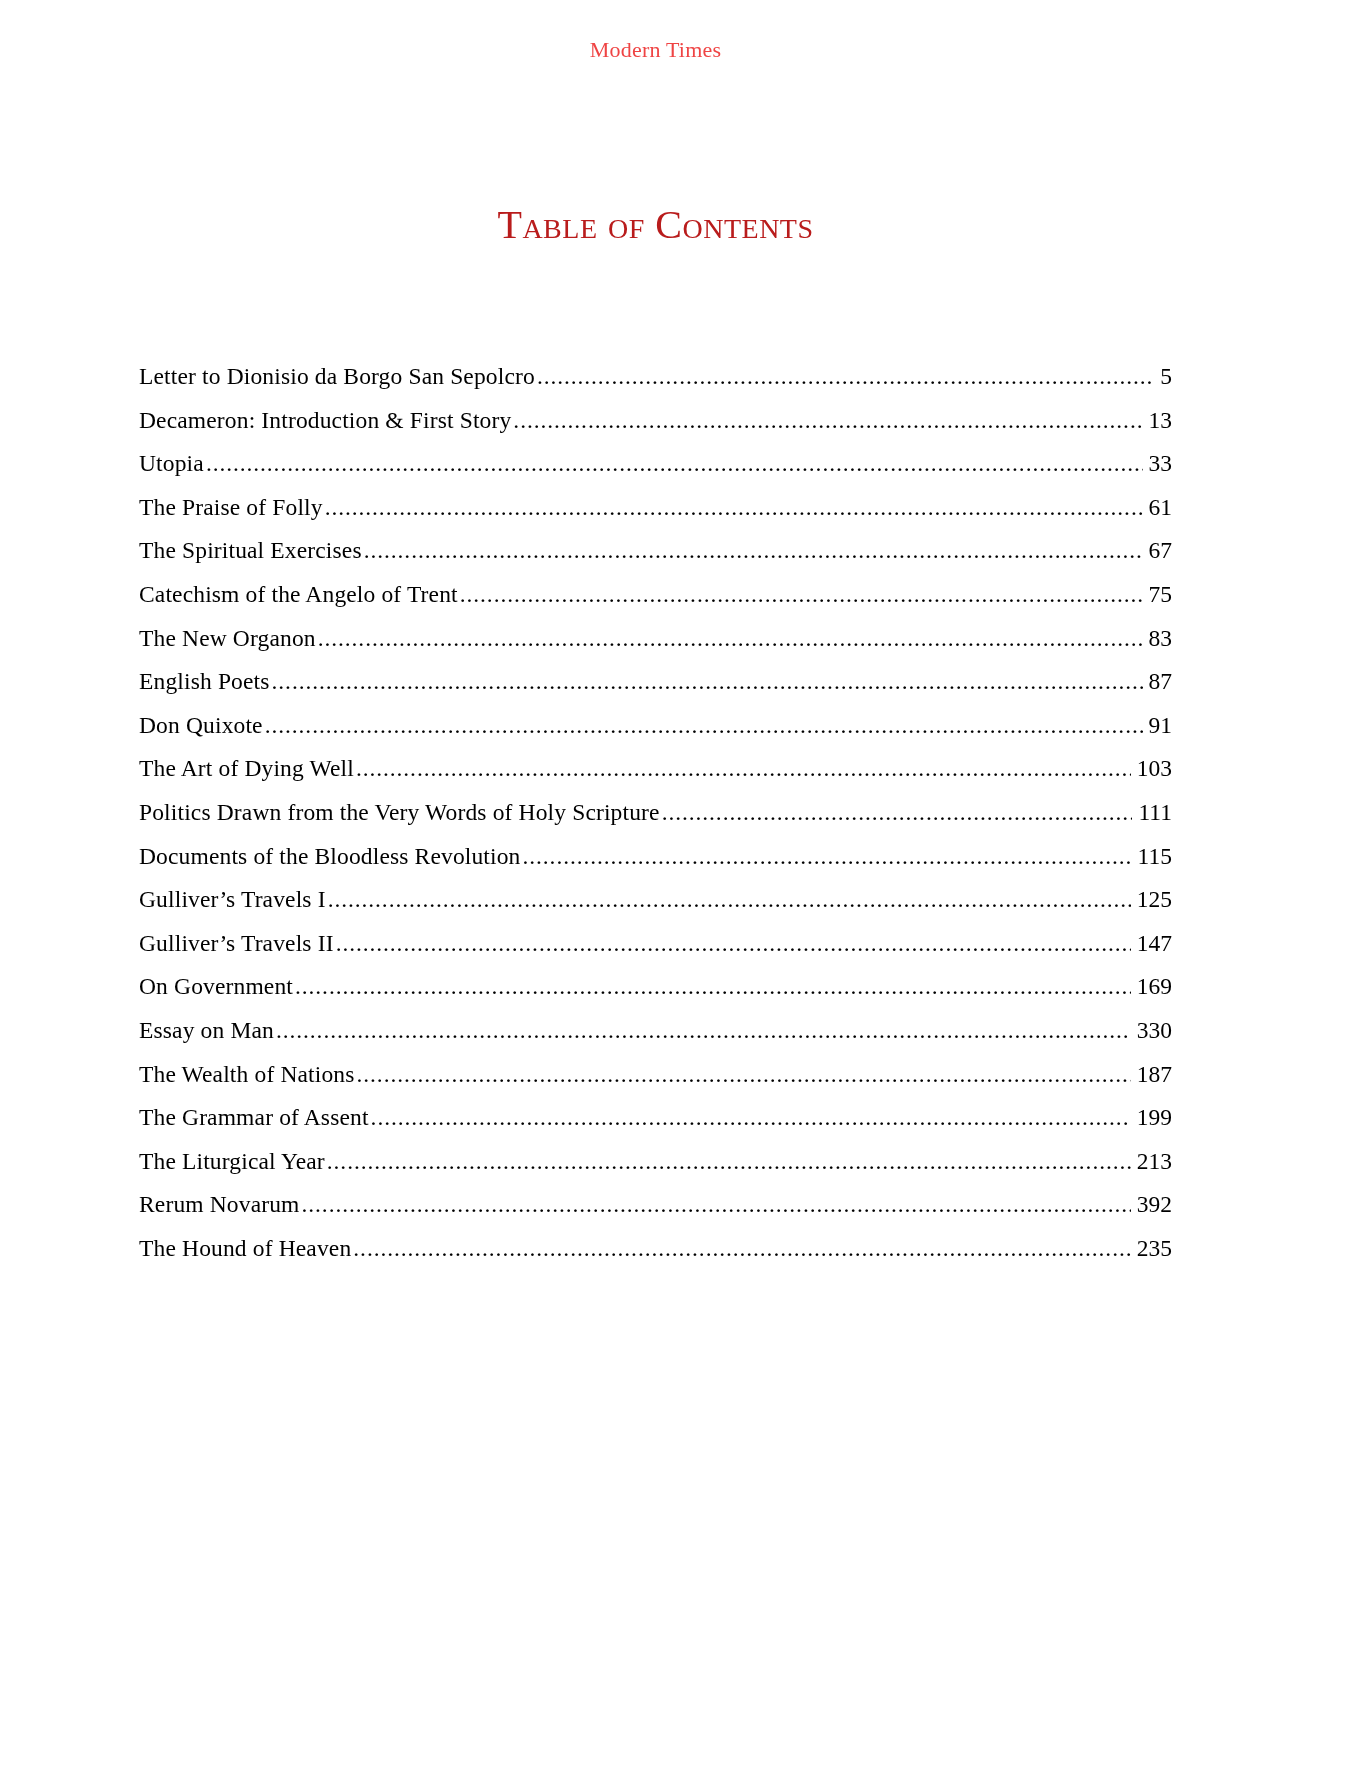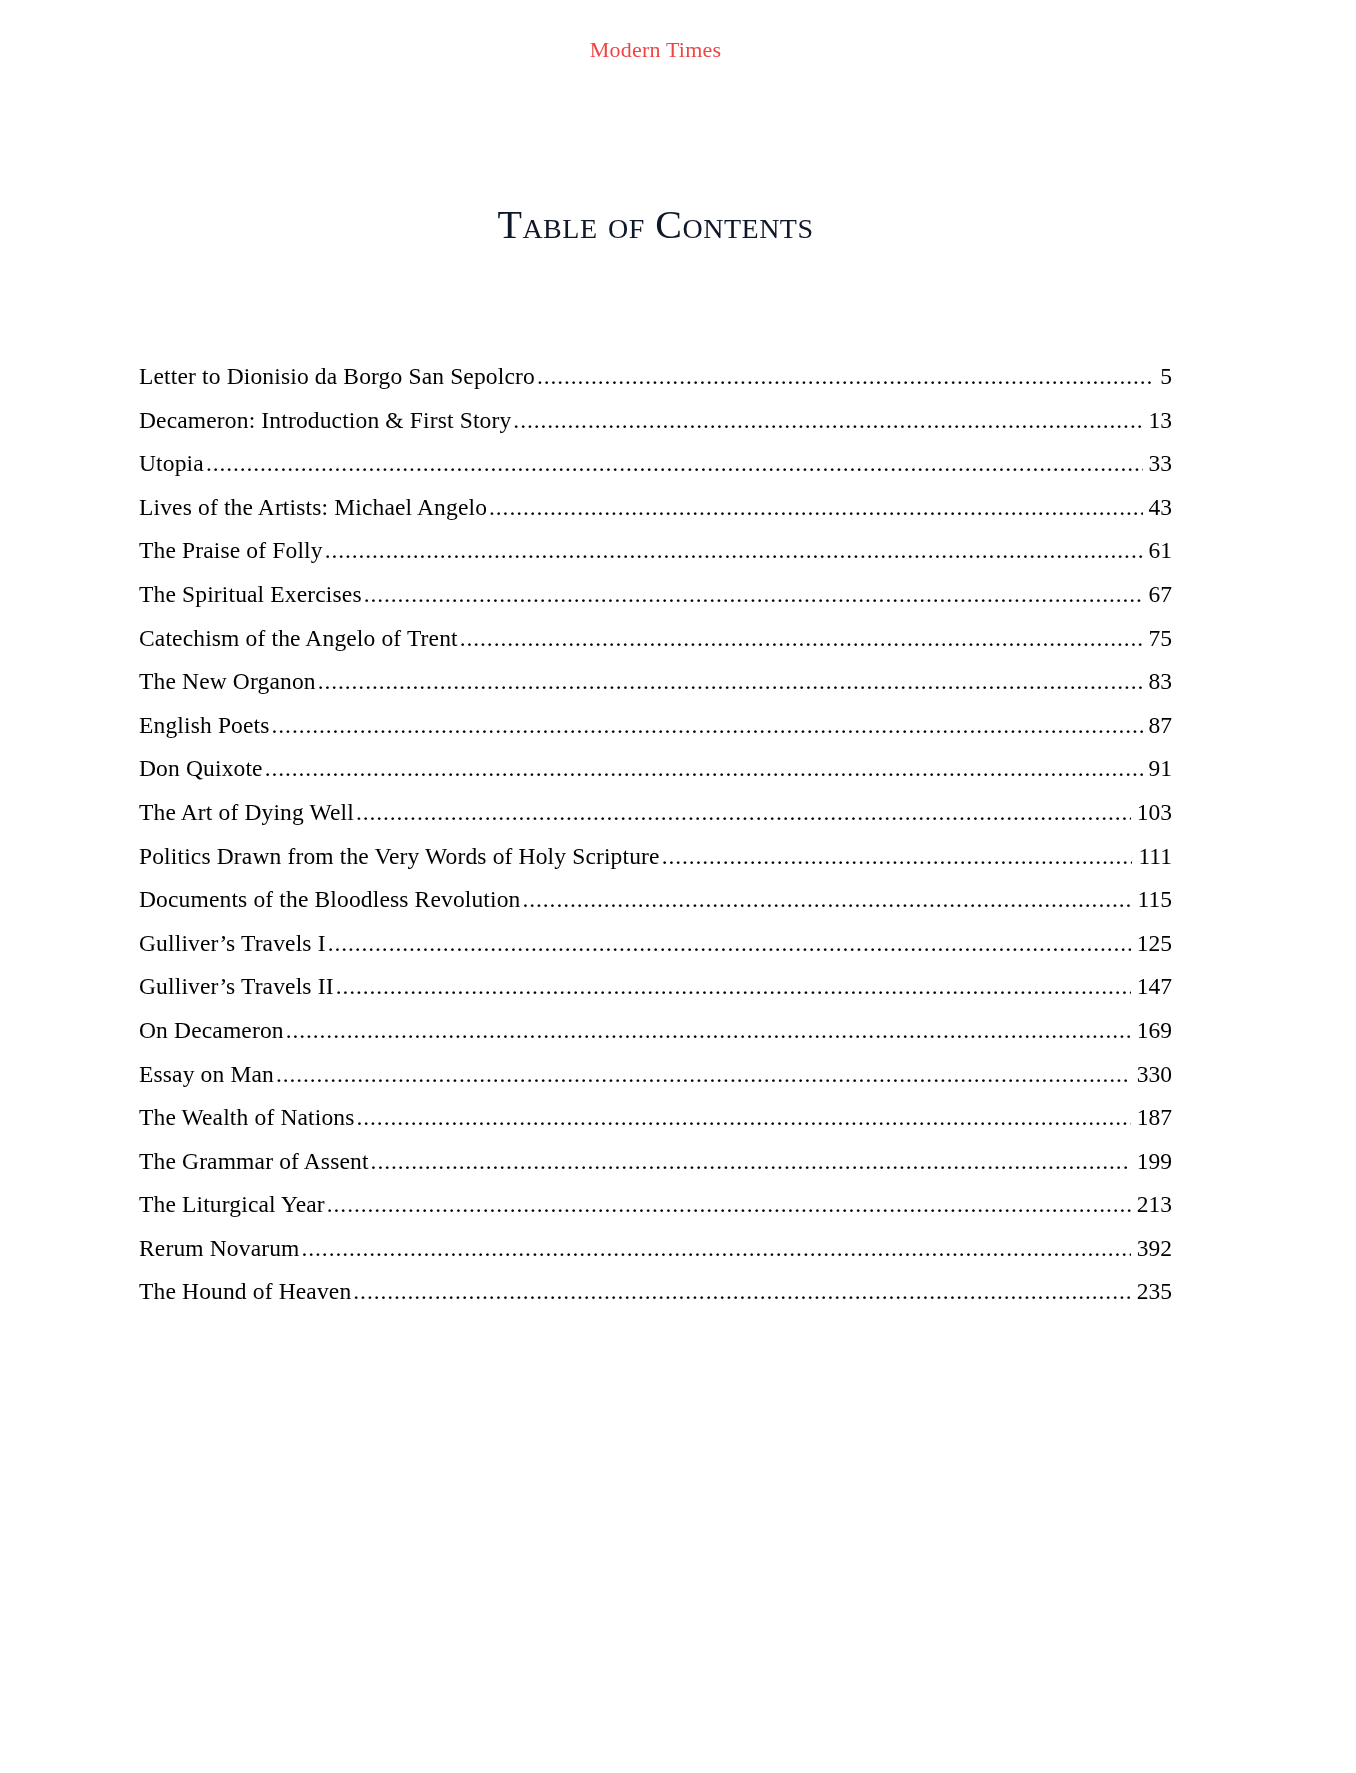--- a/index.html
+++ b/index.html
@@ -31,21 +31,21 @@
       left: 139px;
       width: 1033px;
       top: 200px;
       text-align: center;
       font-size: 40px;
       line-height: 50px;
       font-variant: small-caps;
       font-weight: normal;
       margin: 0;
       letter-spacing: 0.5px;
-      color: #0f172a;
+      color: #b91c1c;
     }
     .toc-list {
       position: absolute;
       left: 139px;
       width: 1033px;
       top: 361px;
       margin: 0;
       padding: 0;
       list-style: none;
     }
@@ -98,25 +98,20 @@
       <span class="toc-title">Decameron: Introduction &amp; First Story</span>
       <span class="toc-leader"></span>
       <span class="toc-page">13</span>
     </li>
   <li class="toc-entry">
       <span class="toc-title">Utopia</span>
       <span class="toc-leader"></span>
       <span class="toc-page">33</span>
     </li>
   <li class="toc-entry">
-      <span class="toc-title">Lives of the Artists: Michael Angelo</span>
-      <span class="toc-leader"></span>
-      <span class="toc-page">43</span>
-    </li>
-  <li class="toc-entry">
       <span class="toc-title">The Praise of Folly</span>
       <span class="toc-leader"></span>
       <span class="toc-page">61</span>
     </li>
   <li class="toc-entry">
       <span class="toc-title">The Spiritual Exercises</span>
       <span class="toc-leader"></span>
       <span class="toc-page">67</span>
     </li>
   <li class="toc-entry">
@@ -158,21 +153,21 @@
       <span class="toc-title">Gulliver’s Travels I</span>
       <span class="toc-leader"></span>
       <span class="toc-page">125</span>
     </li>
   <li class="toc-entry">
       <span class="toc-title">Gulliver’s Travels II</span>
       <span class="toc-leader"></span>
       <span class="toc-page">147</span>
     </li>
   <li class="toc-entry">
-      <span class="toc-title">On Decameron</span>
+      <span class="toc-title">On Government</span>
       <span class="toc-leader"></span>
       <span class="toc-page">169</span>
     </li>
   <li class="toc-entry">
       <span class="toc-title">Essay on Man</span>
       <span class="toc-leader"></span>
       <span class="toc-page">330</span>
     </li>
   <li class="toc-entry">
       <span class="toc-title">The Wealth of Nations</span>

